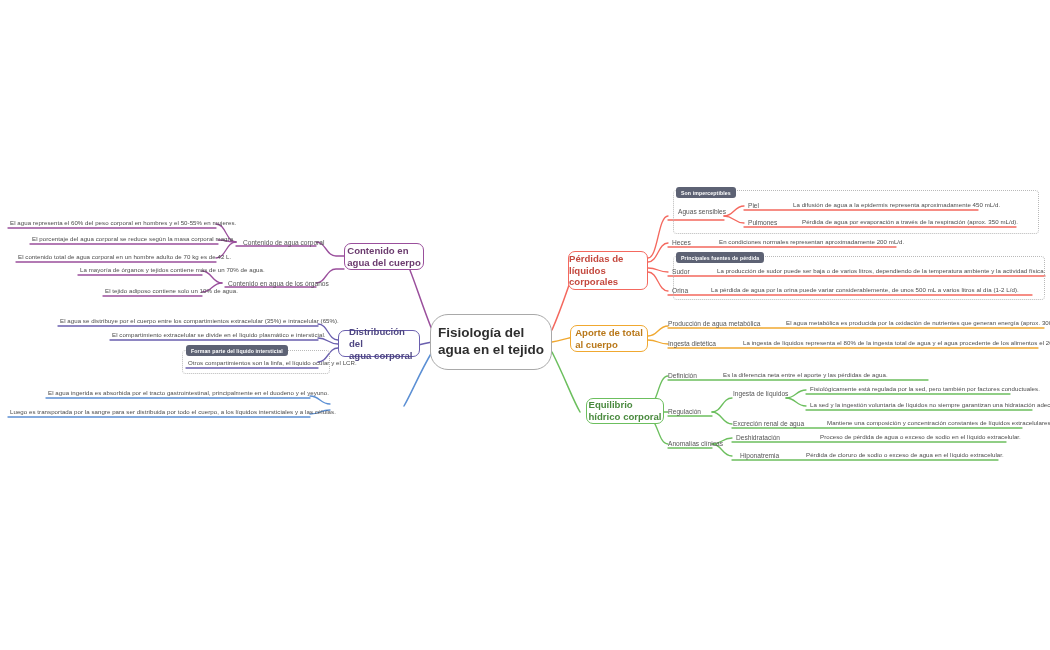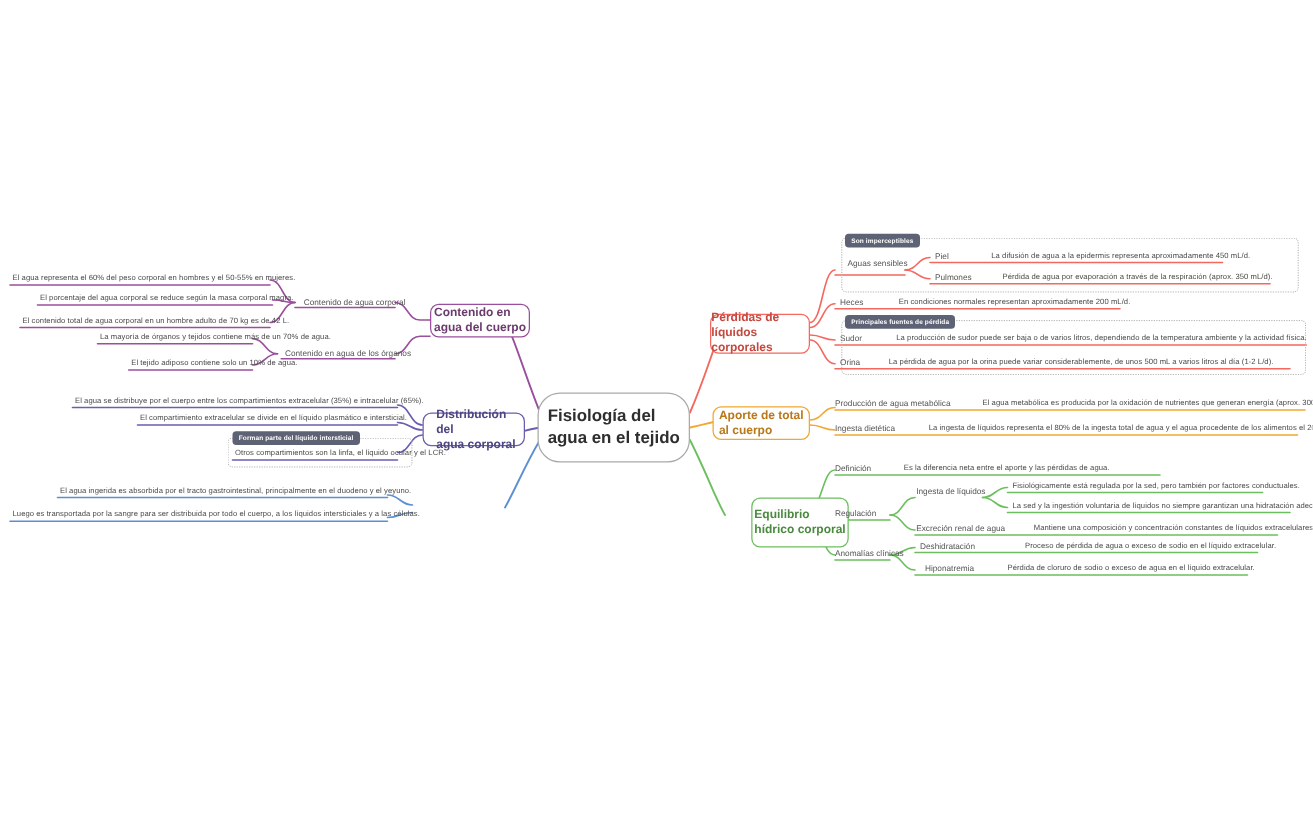--- a/index.html
+++ b/index.html
@@ -169,35 +169,35 @@
   </div>
 
   <div class="node branch b-indigo" style="left:338px;top:330px;width:82px;height:27px;">
     <div>
       <div>Distribución del</div>
       <div>agua corporal</div>
     </div>
   </div>
 
 
-  <div class="node branch b-red" style="left:568px;top:251px;width:80px;height:32px;">
+  <div class="node branch b-red" style="left:568px;top:251px;width:80px;height:39px;">
     <div>
       <div>Pérdidas de</div>
       <div>líquidos corporales</div>
     </div>
   </div>
 
   <div class="node branch b-amber" style="left:570px;top:325px;width:78px;height:27px;">
     <div>
       <div>Aporte de total</div>
       <div>al cuerpo</div>
     </div>
   </div>
 
-  <div class="node branch b-green" style="left:601px;top:398px;width:78px;height:40px;">
+  <div class="node branch b-green" style="left:586px;top:398px;width:78px;height:26px;">
     <div>
       <div>Equilibrio</div>
       <div>hídrico corporal</div>
     </div>
   </div>
 
   <div class="lbl" style="left:243px;top:239px;">Contenido de agua corporal</div>
   <div class="lbl" style="left:228px;top:280px;">Contenido en agua de los órganos</div>
 
   <div class="txt" style="left:10px;top:220px;">El agua representa el 60% del peso corporal en hombres y el 50-55% en mujeres.</div>

